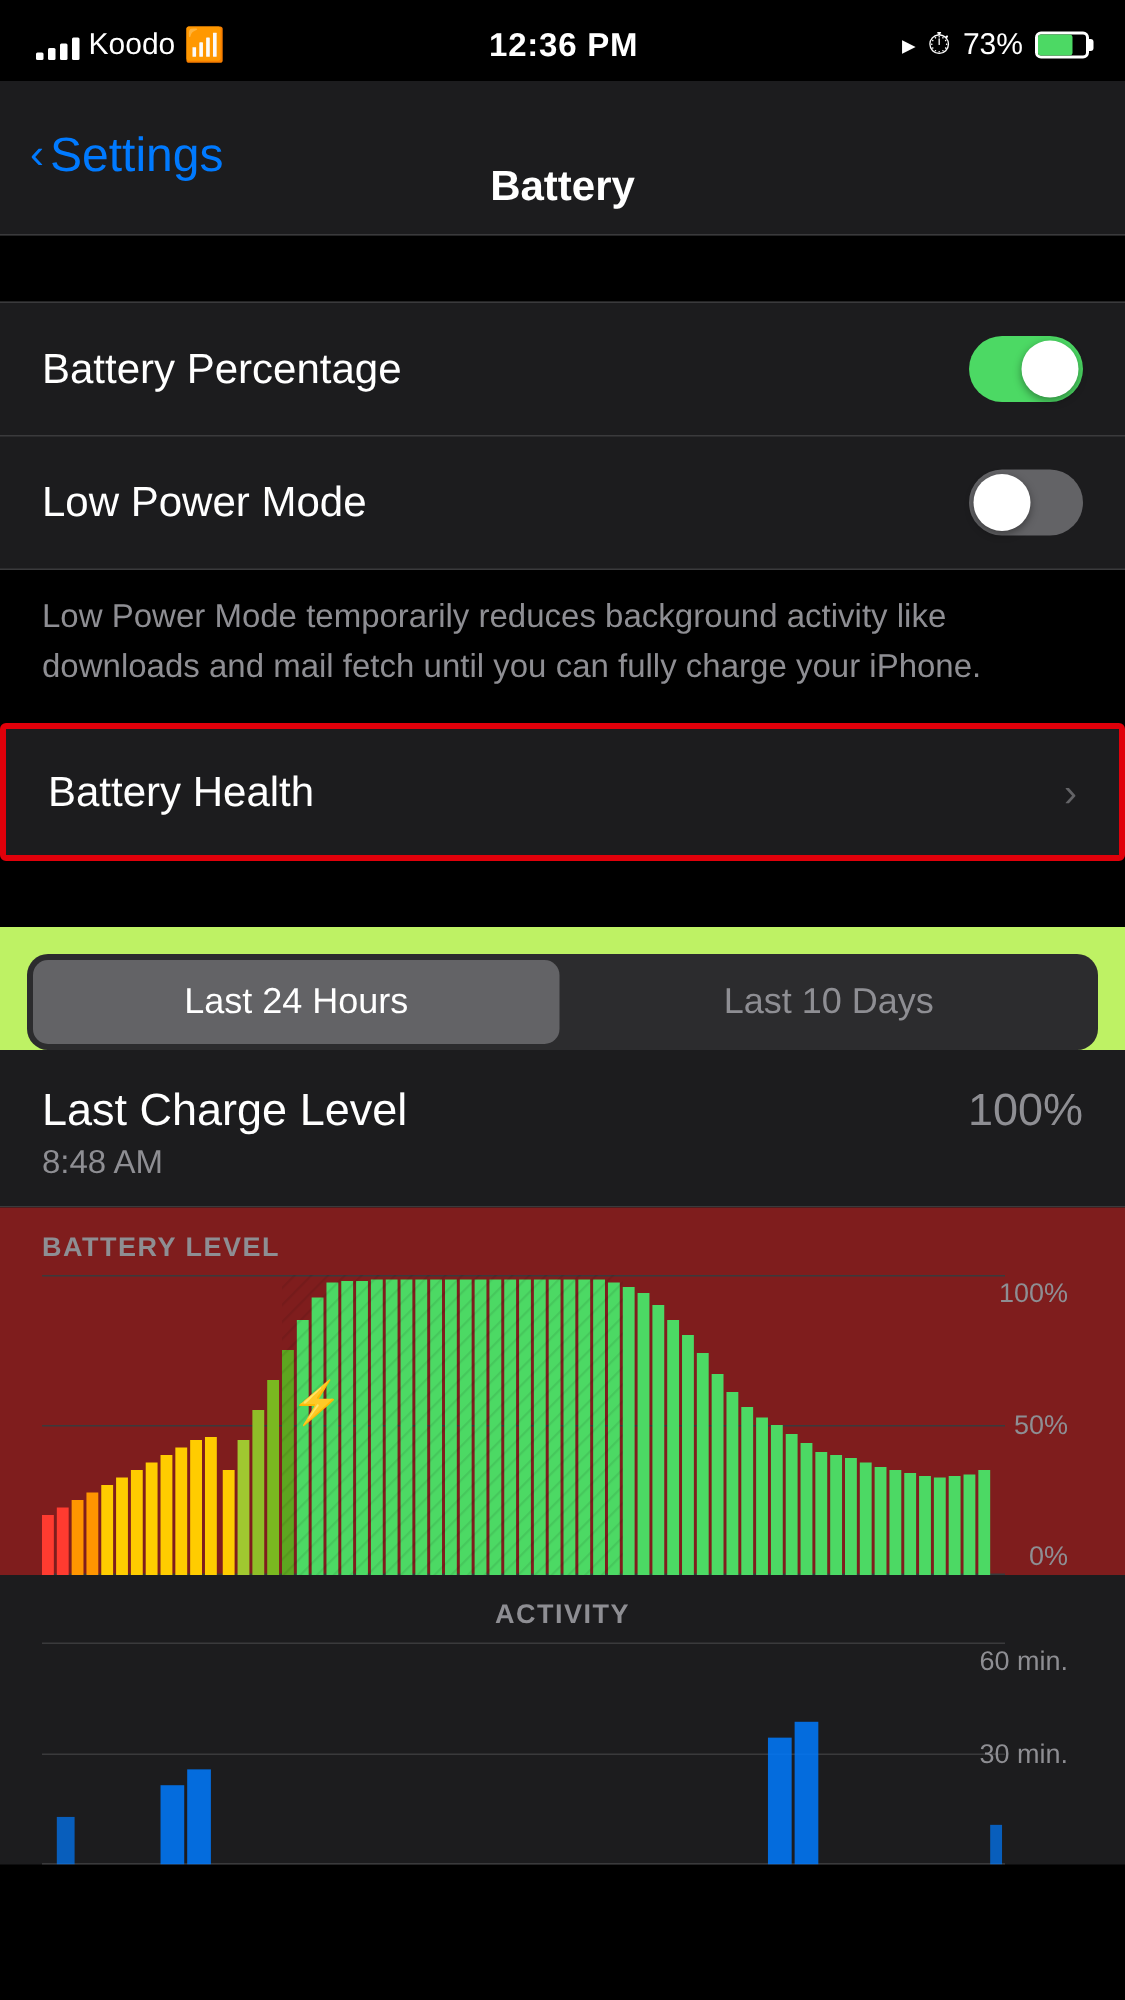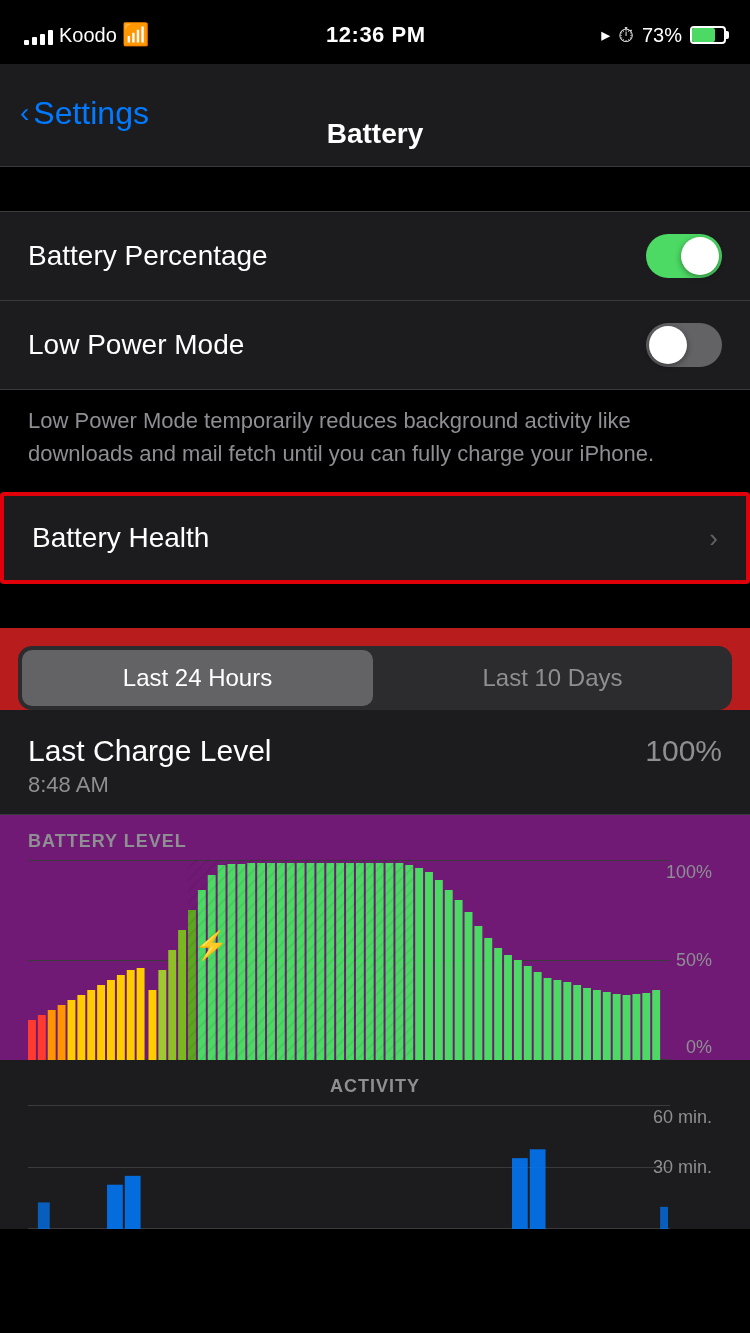--- a/index.html
+++ b/index.html
@@ -13,21 +13,21 @@
       overflow-x: hidden;
     }
 
     
     .status-bar {
       display: flex;
       justify-content: space-between;
       align-items: center;
       padding: 14px 24px 8px;
       background: #000;
-      height: 64px;
+      height: 54px;
     }
     .status-left {
       display: flex;
       align-items: center;
       gap: 6px;
       font-size: 22px;
       font-weight: 600;
     }
     .signal-bars {
       display: flex;
@@ -214,21 +214,21 @@
       font-weight: 400;
     }
     .chevron-right {
       color: #636366;
       font-size: 26px;
       font-weight: 400;
     }
 
     
     .segment-container {
-      background: #b91c1c;
+      background: #bef264;
       padding: 18px 18px 0;
     }
     .segment-control {
       display: flex;
       background: #2c2c2e;
       border-radius: 14px;
       padding: 4px;
       gap: 4px;
     }
     .segment-btn {
@@ -276,21 +276,21 @@
       align-items: flex-start;
     }
     .charge-divider {
       height: 1px;
       background: #3a3a3c;
       margin: 0 0 0 0;
     }
 
     
     .chart-section {
-      background: #701a75;
+      background: #7f1d1d;
       padding: 16px 0 0;
     }
     .chart-label {
       font-size: 18px;
       color: #8e8e93;
       font-weight: 600;
       letter-spacing: 1px;
       padding: 0 28px;
       margin-bottom: 8px;
     }
@@ -344,21 +344,21 @@
       padding: 0 28px;
       margin-bottom: 8px;
       text-align: center;
     }
     .activity-chart-wrapper {
       position: relative;
       padding: 0 28px;
     }
     .activity-chart {
       width: 100%;
-      height: 124px;
+      height: 148px;
       position: relative;
     }
     .activity-y-labels {
       position: absolute;
       right: 10px;
       top: 0;
       height: 100%;
       display: flex;
       flex-direction: column;
       justify-content: space-between;

